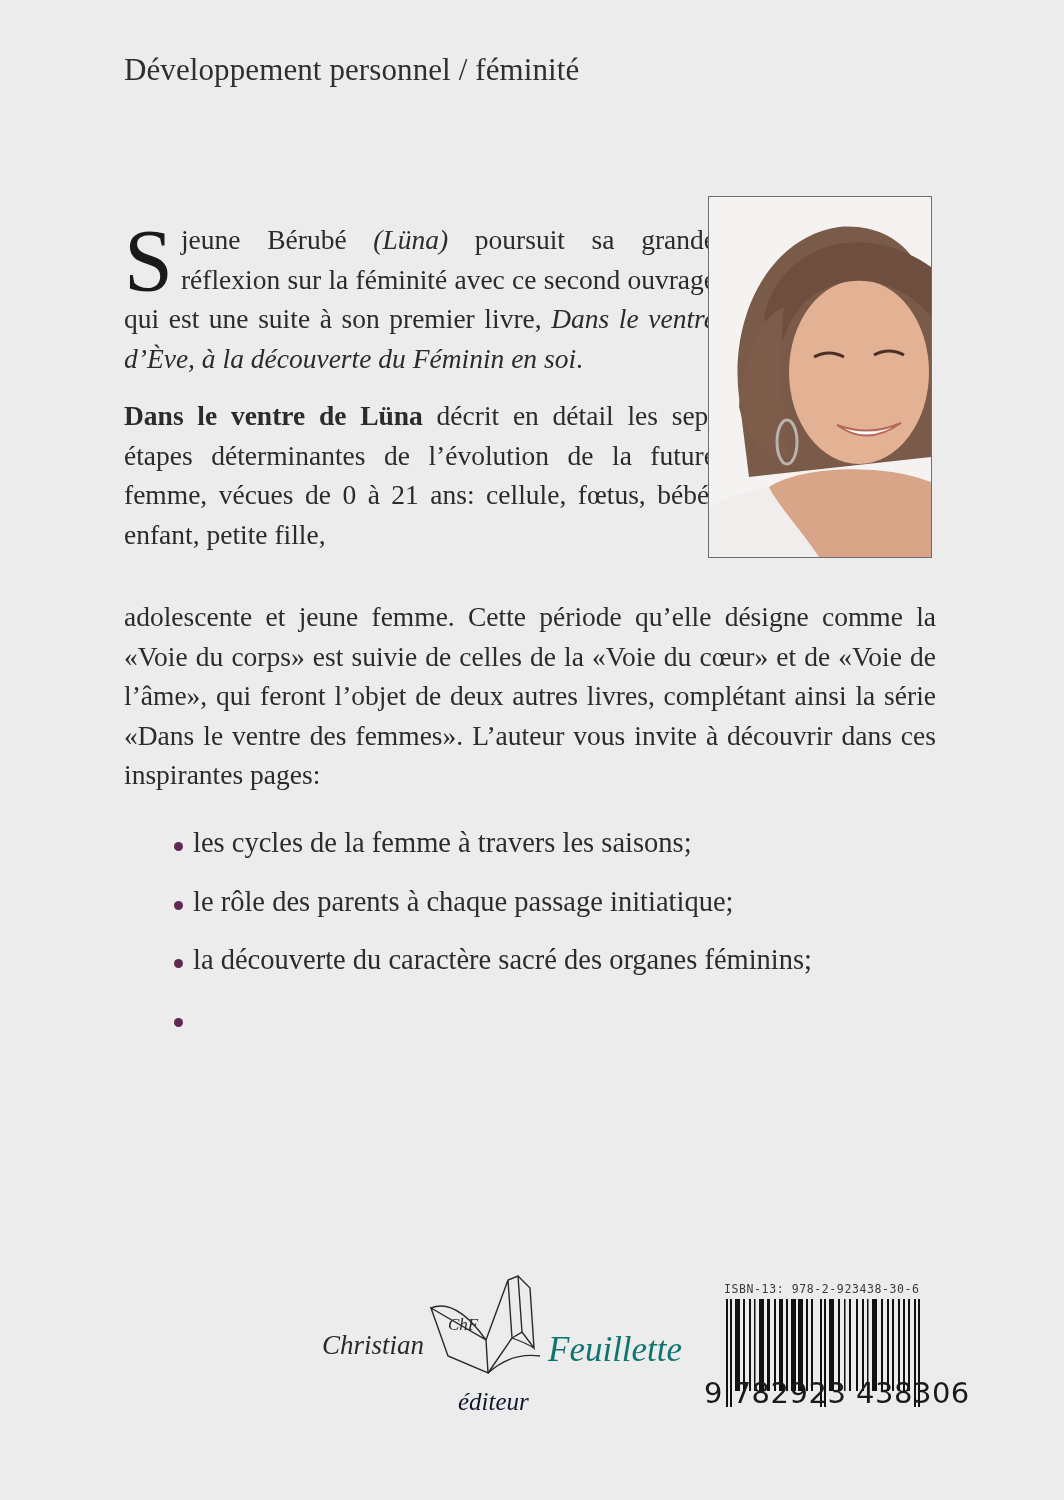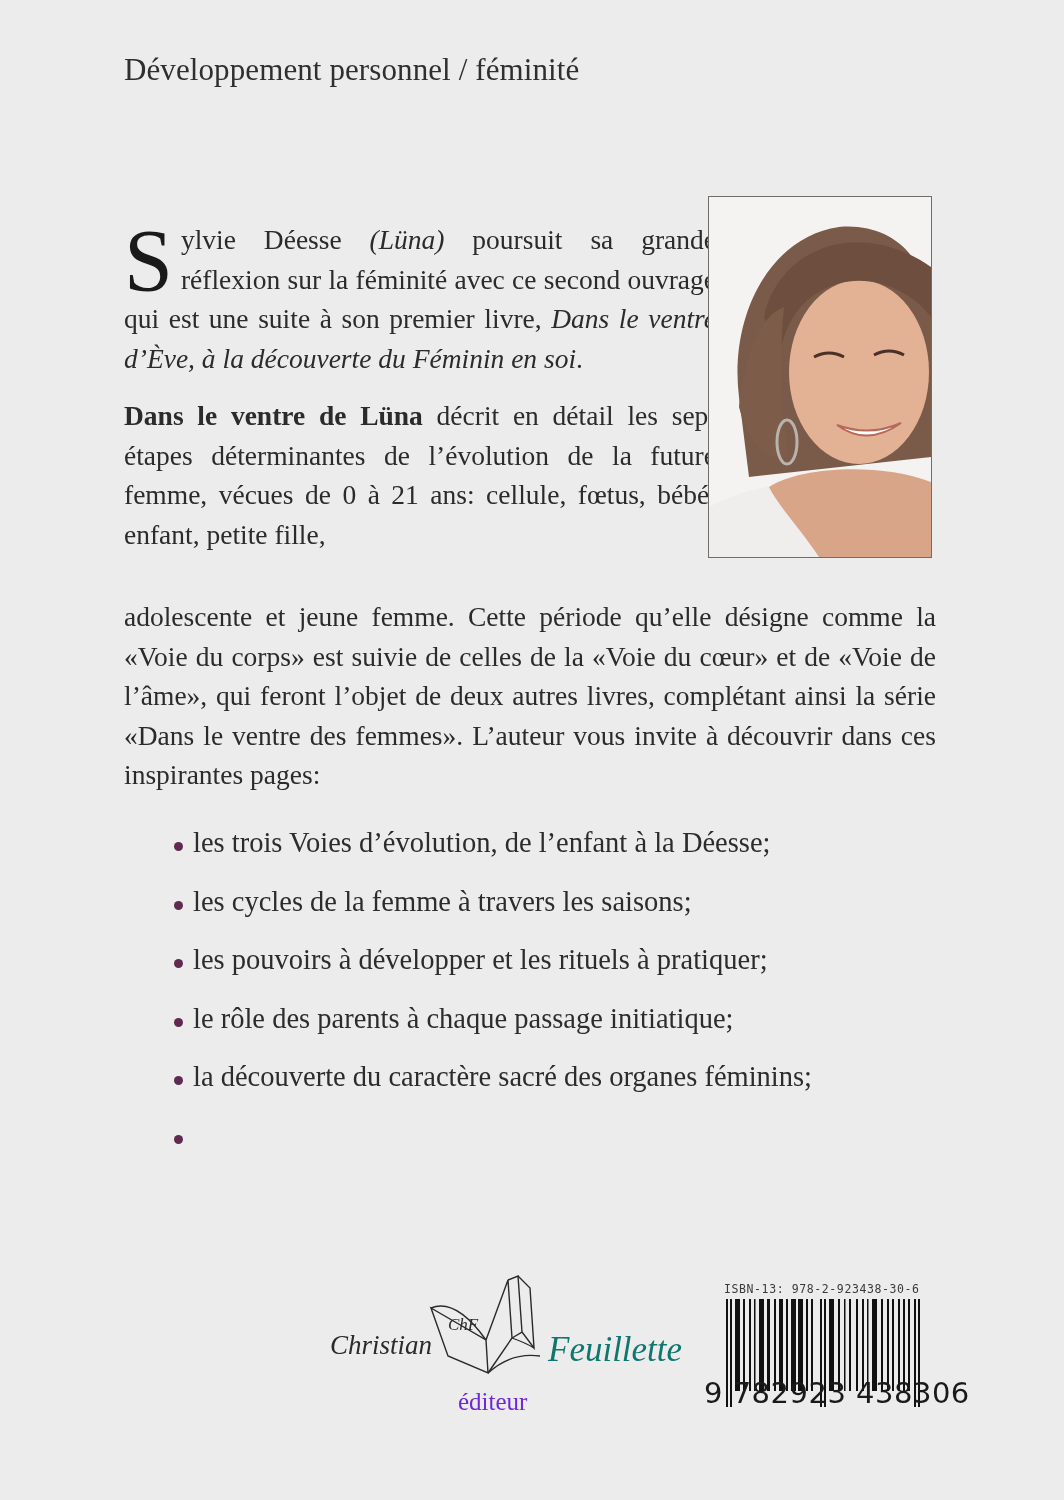--- a/index.html
+++ b/index.html
@@ -98,40 +98,41 @@
     }
     .publisher {
       position: absolute;
       left: 318px;
       top: 1268px;
       width: 340px;
       height: 160px;
     }
     .pub-left {
       position: absolute;
-      left: 12px;
+      left: 4px;
       top: 62px;
       font-style: italic;
       font-size: 27px;
       color: #2a2a2a;
     }
     .pub-right {
       position: absolute;
       left: 230px;
       top: 62px;
       font-style: italic;
       font-size: 35px;
       color: #0f766e;
     }
     .pub-bottom {
       position: absolute;
       left: 140px;
       top: 120px;
+      font-style: italic;
       font-size: 25px;
-      color: #6d28d9;
+      color: #0f172a;
     }
     .pub-logo {
       position: absolute;
       left: 108px;
       top: 0;
     }
     .barcode-block {
       position: absolute;
       left: 722px;
       top: 1282px;
@@ -160,21 +161,21 @@
       white-space: nowrap;
     }
   </style>
 </head>
 <body>
 
 <div class="category">Développement personnel / féminité</div>
 
 <div class="body-text">
   <p class="para1">
-    <span class="dropcap">S</span><span>ylvie Déesse </span><span class="it">(Lüna)</span><span> poursuit sa grande réflexion sur la féminité avec ce second ouvrage qui est une suite à son premier livre, </span><span class="it">Dans le ventre d’Ève, à la découverte du Féminin en soi</span><span>.</span>
+    <span class="dropcap">S</span><span>jeune Bérubé </span><span class="it">(Lüna)</span><span> poursuit sa grande réflexion sur la féminité avec ce second ouvrage qui est une suite à son premier livre, </span><span class="it">Dans le ventre d’Ève, à la découverte du Féminin en soi</span><span>.</span>
   </p>
   <p class="para2">
     <span class="bi">Dans le ventre de Lüna</span><span> décrit en détail les sept étapes déterminantes de l’évolution de la future femme, vécues de 0 à 21 ans: cellule, fœtus, bébé, enfant, petite fille,</span>
   </p>
 </div>
 
 <p class="para2-wide">adolescente et jeune femme. Cette période qu’elle désigne comme la «Voie du corps» est suivie de celles de la «Voie du cœur» et de «Voie de l’âme», qui feront l’objet de deux autres livres, complétant ainsi la série «Dans le ventre des femmes». L’auteur vous invite à découvrir dans ces inspirantes pages:</p>
 
 <div class="photo-frame">
   <svg width="222" height="360" viewBox="0 0 222 360">
@@ -196,29 +197,21 @@
 
     <path d="M128 228 Q158 250 192 226 Q160 240 128 228 Z" fill="#ffffff" stroke="#b7685a" stroke-width="2"></path>
 
     <ellipse cx="78" cy="245" rx="10" ry="22" fill="none" stroke="#b9b3ad" stroke-width="3"></ellipse>
   </svg>
 </div>
 
 <ul class="bullets">
   <li>
       <span class="bullet-dot"></span>
-      <span>les trois Voies d’évolution, de l’enfant à la Déesse;</span>
-    </li>
-  <li>
-      <span class="bullet-dot"></span>
       <span>les cycles de la femme à travers les saisons;</span>
-    </li>
-  <li>
-      <span class="bullet-dot"></span>
-      <span>les pouvoirs à développer et les rituels à pratiquer;</span>
     </li>
   <li>
       <span class="bullet-dot"></span>
       <span>le rôle des parents à chaque passage initiatique;</span>
     </li>
   <li>
       <span class="bullet-dot"></span>
       <span>la découverte du caractère sacré des organes féminins;</span>
     </li>
   <li>

